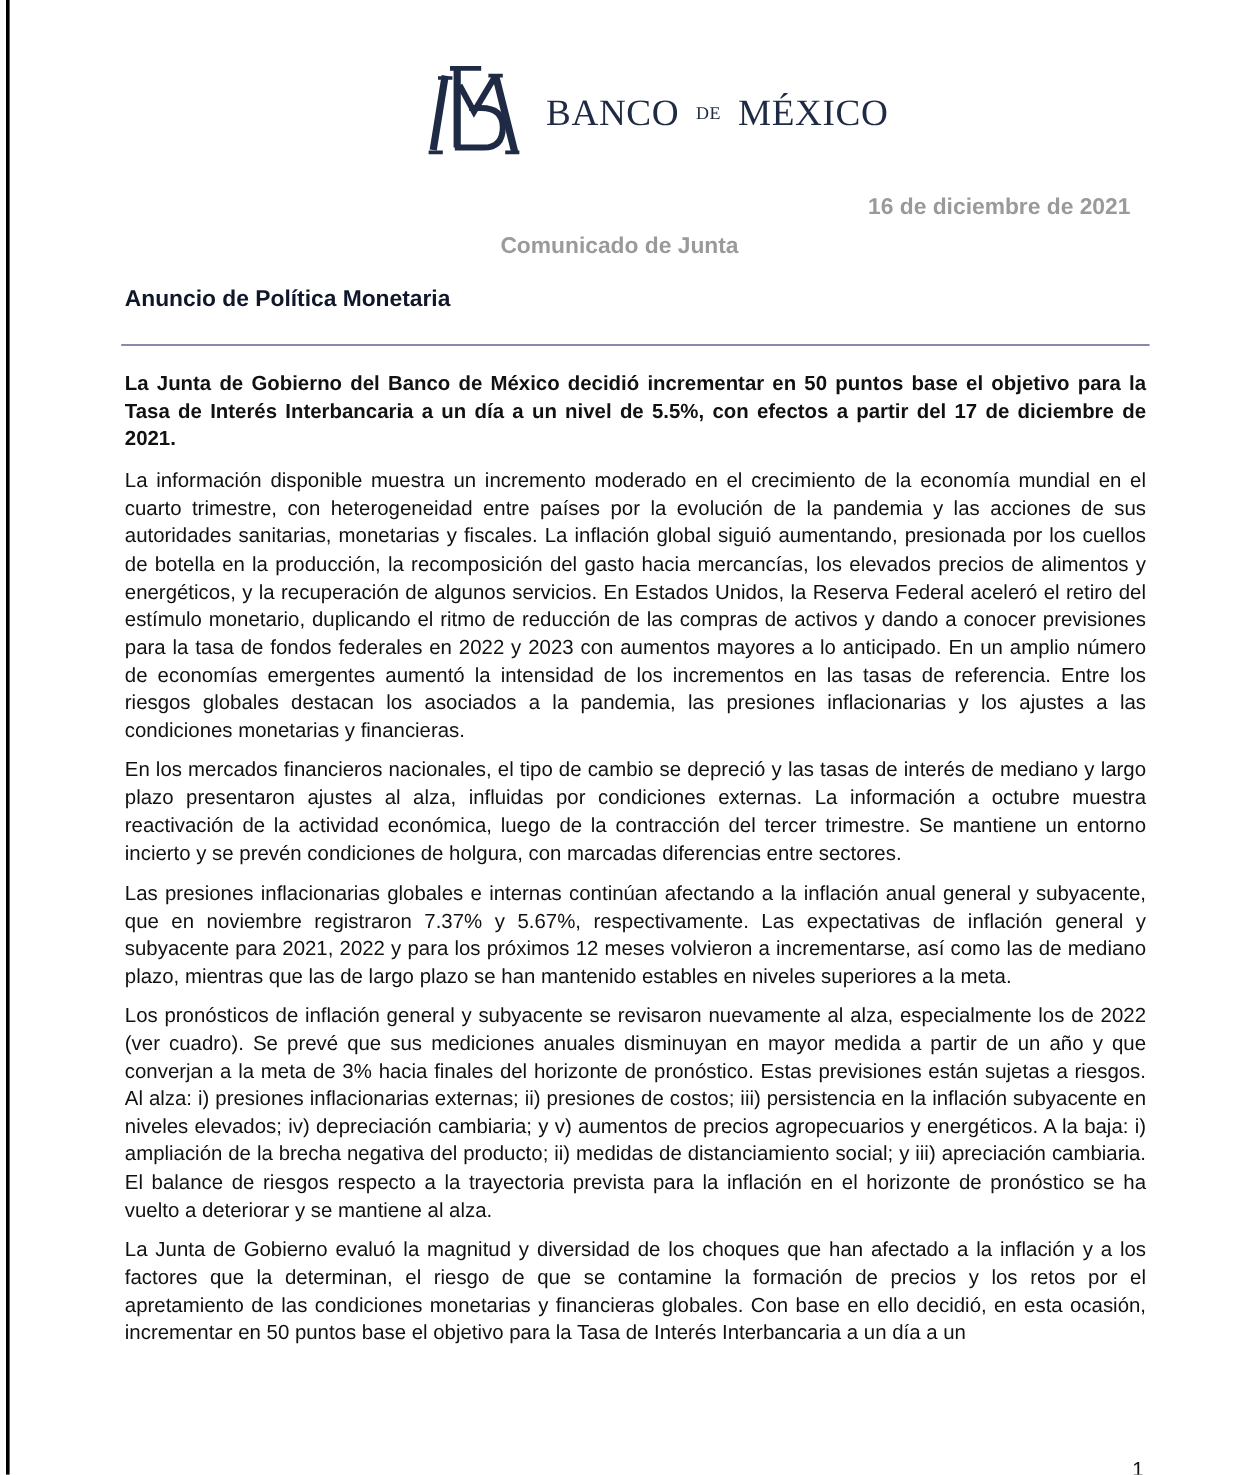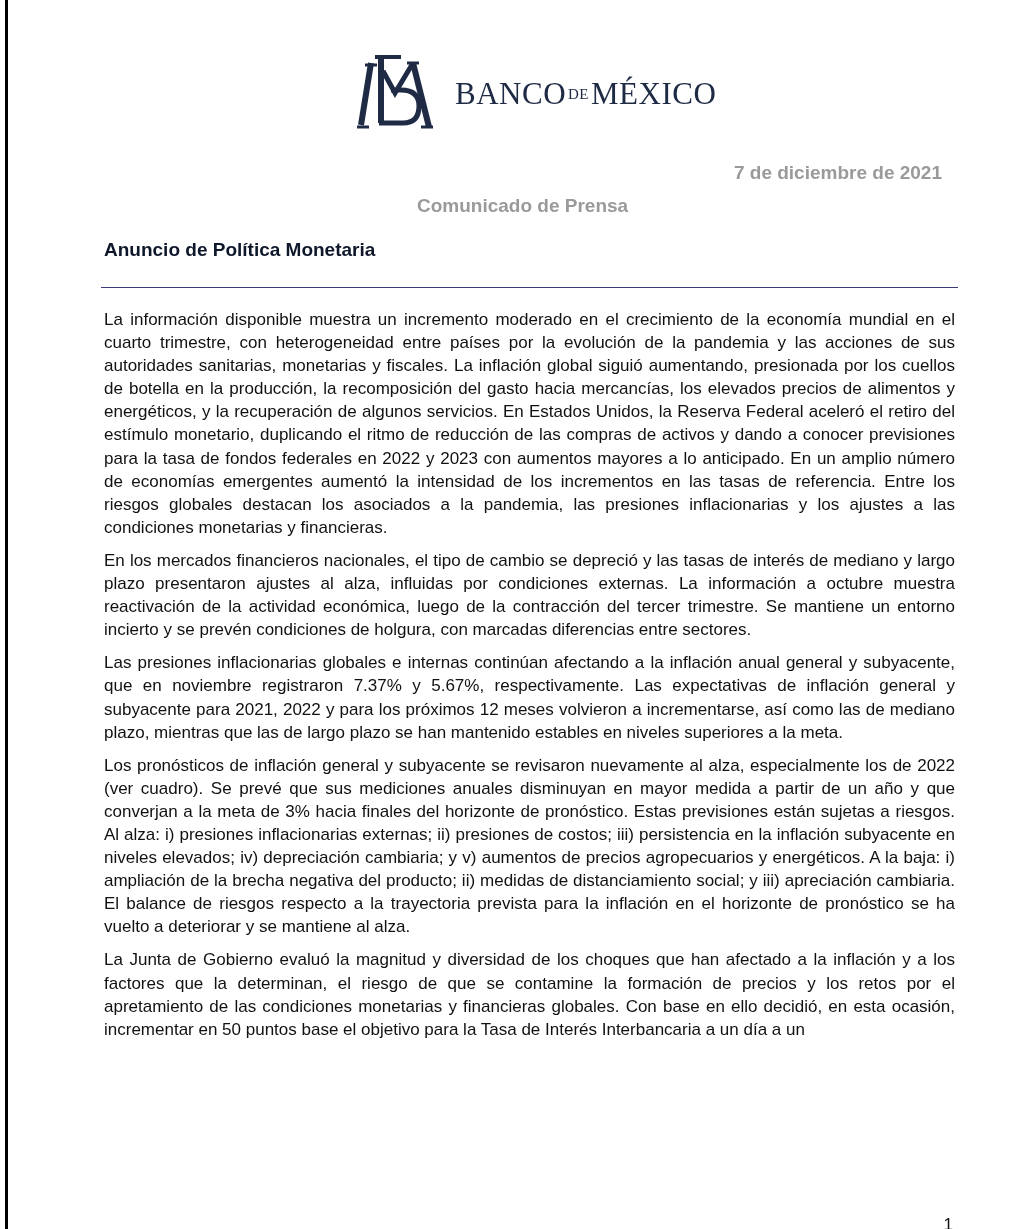--- a/index.html
+++ b/index.html
@@ -40,21 +40,21 @@
       margin-top: 4px;
       font-family: "Liberation Serif", serif;
       font-size: 31px;
       color: #1f2a44;
       letter-spacing: 0.5px;
       white-space: nowrap;
     }
     .logo-text .de {
       font-size: 15px;
       vertical-align: 5px;
-      margin: 0 2px;
+      margin: 0 14px;
     }
     .date {
       position: absolute;
       right: 94px;
       top: 162px;
       font-size: 19px;
       font-weight: bold;
       color: #9a9a9a;
     }
     .press-label {
@@ -125,26 +125,27 @@
 
       <path d="M26 18 L38 40 L56 10" stroke-width="5"></path>
       <path d="M56 10 L72 74" stroke-width="6"></path>
       <path d="M64 74 L76 74" stroke-width="3"></path>
       <path d="M50 10 L62 10" stroke-width="3"></path>
     </g>
   </svg>
   <div class="logo-text"><span>BANCO</span><span class="de">DE</span><span>MÉXICO</span></div>
 </div>
 
-<div class="date">7 de diciembre de 2021</div>
-<div class="press-label">Comunicado de Prensa</div>
+<div class="date">16 de diciembre de 2021</div>
+<div class="press-label">Comunicado de Junta</div>
 <div class="announce-title">Anuncio de Política Monetaria</div>
 <div class="divider"></div>
 
 <div class="content">
+  <p class="lead">La Junta de Gobierno del Banco de México decidió incrementar en 50 puntos base el objetivo para la Tasa de Interés Interbancaria a un día a un nivel de 5.5%, con efectos a partir del 17 de diciembre de 2021.</p>
   <p>La información disponible muestra un incremento moderado en el crecimiento de la economía mundial en el cuarto trimestre, con heterogeneidad entre países por la evolución de la pandemia y las acciones de sus autoridades sanitarias, monetarias y fiscales. La inflación global siguió aumentando, presionada por los cuellos de botella en la producción, la recomposición del gasto hacia mercancías, los elevados precios de alimentos y energéticos, y la recuperación de algunos servicios. En Estados Unidos, la Reserva Federal aceleró el retiro del estímulo monetario, duplicando el ritmo de reducción de las compras de activos y dando a conocer previsiones para la tasa de fondos federales en 2022 y 2023 con aumentos mayores a lo anticipado. En un amplio número de economías emergentes aumentó la intensidad de los incrementos en las tasas de referencia. Entre los riesgos globales destacan los asociados a la pandemia, las presiones inflacionarias y los ajustes a las condiciones monetarias y financieras.</p>
   <p>En los mercados financieros nacionales, el tipo de cambio se depreció y las tasas de interés de mediano y largo plazo presentaron ajustes al alza, influidas por condiciones externas. La información a octubre muestra reactivación de la actividad económica, luego de la contracción del tercer trimestre. Se mantiene un entorno incierto y se prevén condiciones de holgura, con marcadas diferencias entre sectores.</p>
   <p>Las presiones inflacionarias globales e internas continúan afectando a la inflación anual general y subyacente, que en noviembre registraron 7.37% y 5.67%, respectivamente. Las expectativas de inflación general y subyacente para 2021, 2022 y para los próximos 12 meses volvieron a incrementarse, así como las de mediano plazo, mientras que las de largo plazo se han mantenido estables en niveles superiores a la meta.</p>
   <p>Los pronósticos de inflación general y subyacente se revisaron nuevamente al alza, especialmente los de 2022 (ver cuadro). Se prevé que sus mediciones anuales disminuyan en mayor medida a partir de un año y que converjan a la meta de 3% hacia finales del horizonte de pronóstico. Estas previsiones están sujetas a riesgos. Al alza: i) presiones inflacionarias externas; ii) presiones de costos; iii) persistencia en la inflación subyacente en niveles elevados; iv) depreciación cambiaria; y v) aumentos de precios agropecuarios y energéticos. A la baja: i) ampliación de la brecha negativa del producto; ii) medidas de distanciamiento social; y iii) apreciación cambiaria. El balance de riesgos respecto a la trayectoria prevista para la inflación en el horizonte de pronóstico se ha vuelto a deteriorar y se mantiene al alza.</p>
   <p>La Junta de Gobierno evaluó la magnitud y diversidad de los choques que han afectado a la inflación y a los factores que la determinan, el riesgo de que se contamine la formación de precios y los retos por el apretamiento de las condiciones monetarias y financieras globales. Con base en ello decidió, en esta ocasión, incrementar en 50 puntos base el objetivo para la Tasa de Interés Interbancaria a un día a un</p>
 </div>
 
 <div class="page-number">1</div>
 
 </body></html>

